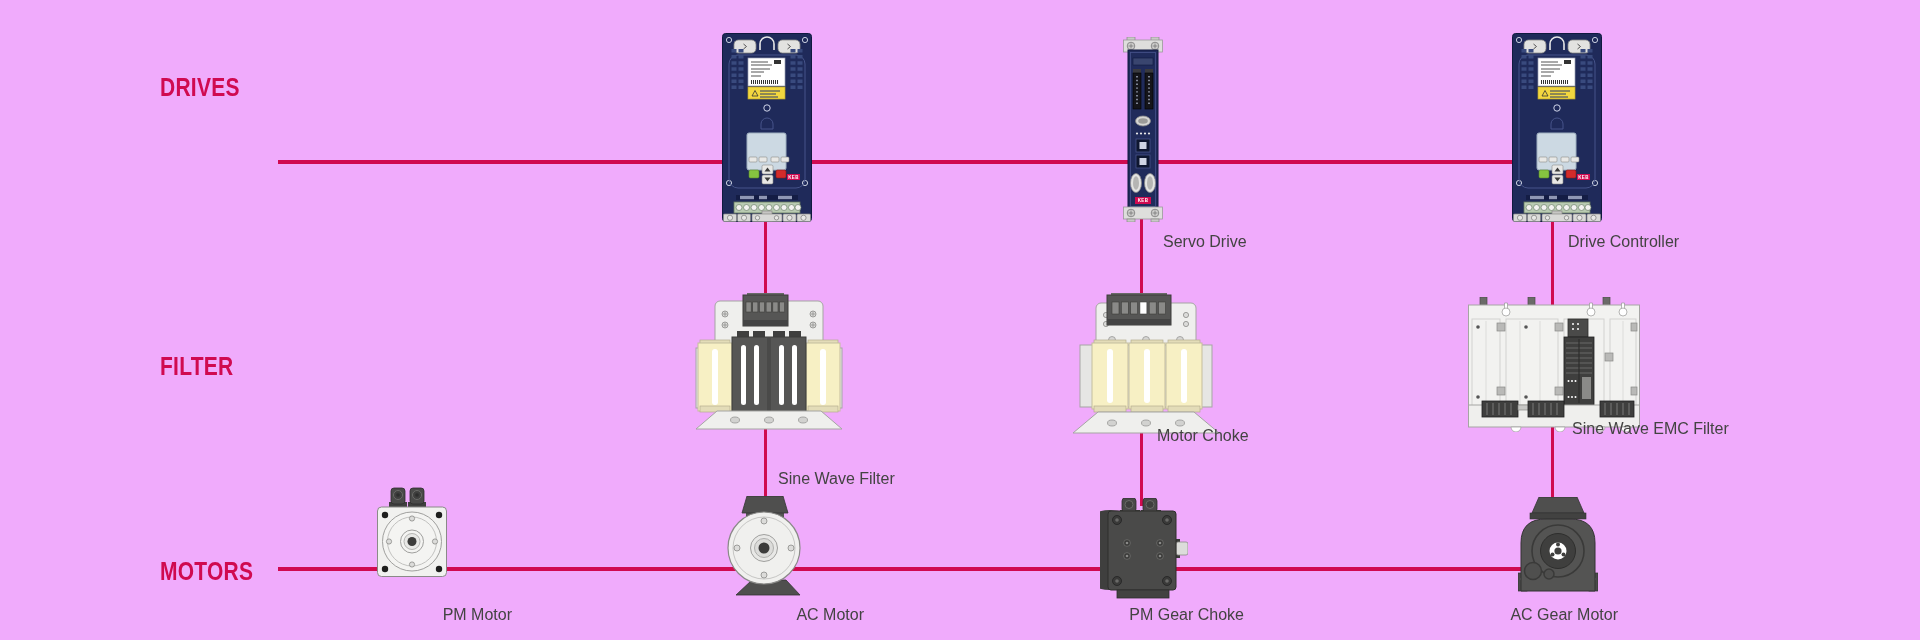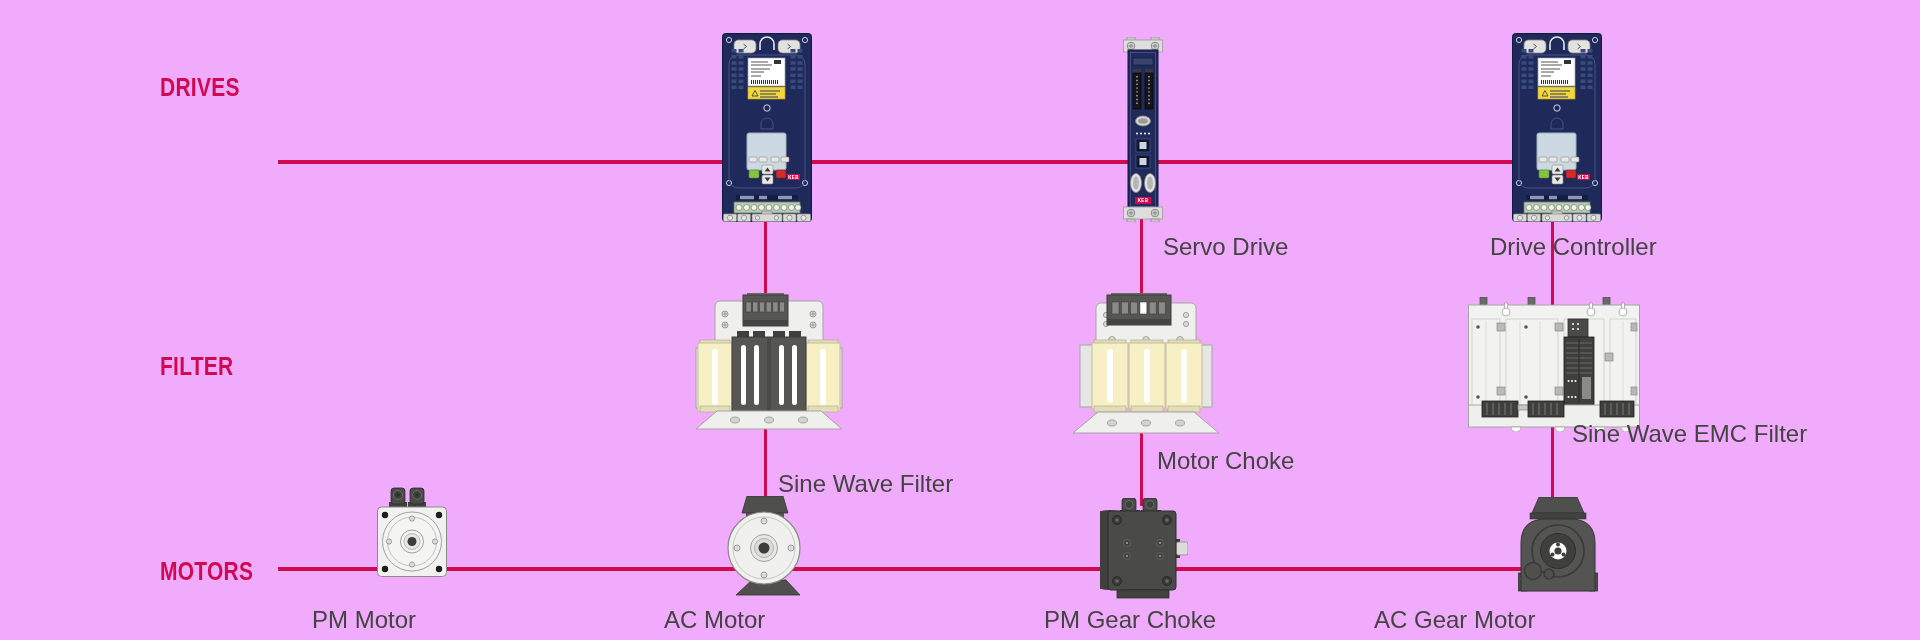--- a/index.html
+++ b/index.html
@@ -14,23 +14,23 @@
   }
   .row-label{
     position:absolute;color:var(--accent);font-weight:bold;font-size:25px;
     transform:scaleX(.84);transform-origin:left top;letter-spacing:.3px;white-space:nowrap;
   }
   .hline{position:absolute;height:4px;background:var(--accent);z-index:1;}
   .vline{position:absolute;width:3px;background:var(--accent);z-index:1;}
   .device{position:absolute;z-index:2;}
   .device svg{display:block;width:100%;height:100%;}
   .caption{
-    position:absolute;color:var(--caption);font-size:24px;white-space:nowrap;z-index:3;
+    position:absolute;color:var(--caption);font-size:16px;white-space:nowrap;z-index:3;
   }
-  .caption.centered{text-align:left;width:200px;}
+  .caption.centered{text-align:right;width:200px;}
   .keb-badge{
     position:absolute;background:var(--accent);color:#fff;font-size:4.5px;font-weight:bold;
     display:flex;align-items:center;justify-content:center;letter-spacing:.3px;z-index:4;
     font-family:"Liberation Sans",sans-serif;
   }
 </style>
 </head>
 <body>
 
 <svg width="0" height="0" style="position:absolute">
@@ -177,21 +177,21 @@
   </div>
 
   <div class="device" style="left:1512px;top:33px;width:90px;height:189px">
     <svg viewBox="0 0 90 189">
         <use href="#sym-drive"></use>
       </svg>
     <span class="keb-badge" style="left:65px;top:141px;width:13px;height:6px">KEB</span>
   </div>
 
   <div class="caption" style="left:1163px;top:233px">Servo Drive</div>
-  <div class="caption" style="left:1490px;top:233px">Drive Controller</div>
+  <div class="caption" style="left:1568px;top:233px">Drive Controller</div>
 
   <div class="device" style="left:695px;top:293px;width:148px;height:139px">
     <svg viewBox="0 0 148 139">
       <rect x="20" y="8" width="108" height="50" rx="5" fill="#efefed" stroke="#a5a5a3" stroke-width="1"></rect>
       <circle cx="30" cy="21" r="3" fill="#dcdcda" stroke="#8a8a88" stroke-width="0.8"></circle>
       <path d="M27.8,21 h4.4 M30,18.8 v4.4" stroke="#8a8a88" stroke-width="0.7"></path>
       <circle cx="30" cy="32" r="3" fill="#dcdcda" stroke="#8a8a88" stroke-width="0.8"></circle>
       <path d="M27.8,32 h4.4 M30,29.8 v4.4" stroke="#8a8a88" stroke-width="0.7"></path>
       <circle cx="118" cy="21" r="3" fill="#dcdcda" stroke="#8a8a88" stroke-width="0.8"></circle>
       <path d="M115.8,21 h4.4 M118,18.8 v4.4" stroke="#8a8a88" stroke-width="0.7"></path>
@@ -326,21 +326,21 @@
       <rect x="132" y="104" width="34" height="16" fill="#3f3f3e" stroke="#222" stroke-width="0.8"></rect>
       <path d="M137,106 v12 M143,106 v12 M149,106 v12 M155,106 v12 M161,106 v12" stroke="#6a6a68" stroke-width="1.4"></path>
       <path d="M43,130 a5,5 0 0 0 10,0 z" fill="#fff" stroke="#a5a5a3" stroke-width="0.8"></path>
       <path d="M87,130 a5,5 0 0 0 10,0 z" fill="#fff" stroke="#a5a5a3" stroke-width="0.8"></path>
       <path d="M127,130 a5,5 0 0 0 10,0 z" fill="#fff" stroke="#a5a5a3" stroke-width="0.8"></path>
       <path d="M153,130 a5,5 0 0 0 10,0 z" fill="#fff" stroke="#a5a5a3" stroke-width="0.8"></path>
     </svg>
   </div>
 
   <div class="caption" style="left:778px;top:470px">Sine Wave Filter</div>
-  <div class="caption" style="left:1157px;top:447px">Motor Choke</div>
+  <div class="caption" style="left:1157px;top:427px">Motor Choke</div>
   <div class="caption" style="left:1572px;top:420px">Sine Wave EMC Filter</div>
 
   <div class="device" style="left:376px;top:486px;width:72px;height:92px">
     <svg viewBox="0 0 72 92">
       <rect x="13" y="16" width="18" height="6" fill="#3f3f3e"></rect>
       <rect x="32" y="16" width="18" height="6" fill="#3f3f3e"></rect>
       <rect x="15" y="2" width="14" height="16" rx="3" fill="#4a4a49" stroke="#2e2e2d" stroke-width="0.8"></rect>
       <circle cx="22" cy="9" r="4.5" fill="#3f3f3e" stroke="#6a6a68" stroke-width="1"></circle>
       <circle cx="22" cy="9" r="1.8" fill="#2e2e2d"></circle>
       <rect x="34" y="2" width="14" height="16" rx="3" fill="#4a4a49" stroke="#2e2e2d" stroke-width="0.8"></rect>
@@ -429,15 +429,15 @@
       <circle cx="34.5" cy="57.5" r="2" fill="#3f3f3e"></circle>
       <circle cx="45.5" cy="57.5" r="2" fill="#3f3f3e"></circle>
       <circle cx="15" cy="74" r="8.5" fill="#4f4f4e" stroke="#3a3a39" stroke-width="1.5"></circle>
       <circle cx="31" cy="77" r="5" fill="#4f4f4e" stroke="#3a3a39" stroke-width="1.5"></circle>
     </svg>
   </div>
 
   <div class="caption centered" style="left:312px;top:606px">PM Motor</div>
   <div class="caption centered" style="left:664px;top:606px">AC Motor</div>
   <div class="caption centered" style="left:1044px;top:606px">PM Gear Choke</div>
-  <div class="caption centered" style="left:1374px;top:606px">AC Gear Motor</div>
+  <div class="caption centered" style="left:1418px;top:606px">AC Gear Motor</div>
 
 </div>
 
 </body></html>

